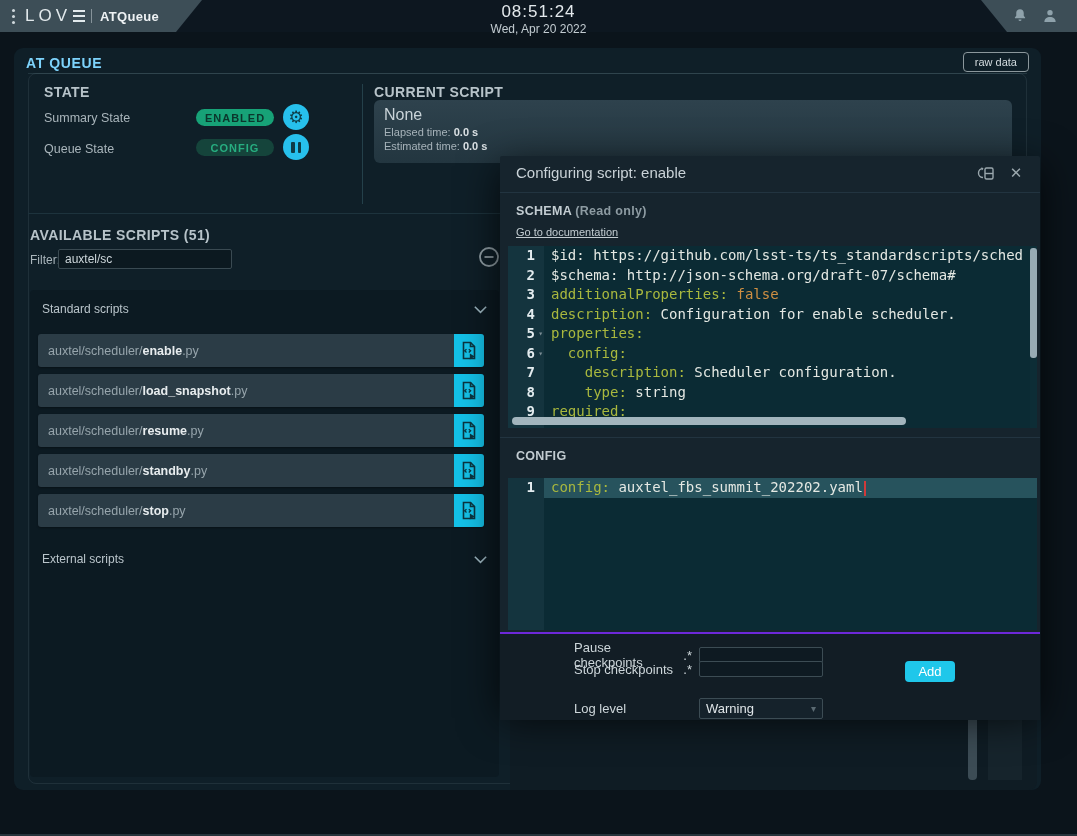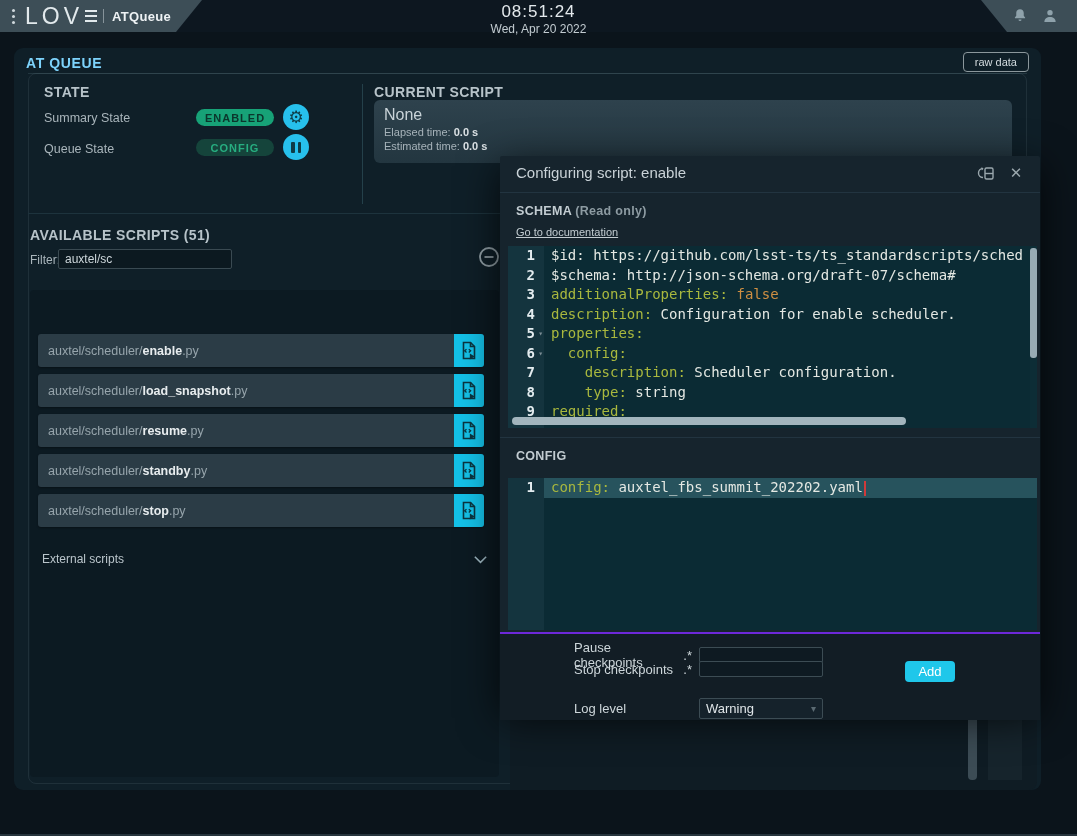--- a/index.html
+++ b/index.html
@@ -7,21 +7,21 @@
   body { font-family:"Liberation Sans", sans-serif; background:#0b141b; position:relative; overflow:hidden; color:#c6d0d5; }
 
   
   .topbar { position:absolute; left:0; top:0; width:1077px; height:32px; background:#0d1720; z-index:30; }
   .tb-left { position:absolute; left:0; top:0; width:202px; height:32px; background:#3d4e57;
              clip-path:polygon(0 0,100% 0,calc(100% - 26px) 100%,0 100%); display:flex; align-items:center; }
   .tb-right { position:absolute; right:0; top:0; width:96px; height:32px; background:#3d4e57;
               clip-path:polygon(0 0,100% 0,100% 100%,26px 100%); display:flex; align-items:center; justify-content:flex-end; padding-right:18px; gap:12px; }
   .kebab { display:flex; flex-direction:column; gap:3px; margin:0 10px 0 12px; cursor:pointer; }
   .kebab i { width:3px; height:3px; border-radius:50%; background:#cfd8dc; }
-  .logo { display:flex; align-items:center; gap:1px; color:#e2e9ec; font-size:23px; letter-spacing:4px; font-weight:300; }
+  .logo { display:flex; align-items:center; gap:1px; color:#e2e9ec; font-size:17px; letter-spacing:4px; font-weight:300; }
   .ebars { display:flex; flex-direction:column; gap:2.5px; margin:0 4px 0 1px; }
   .ebars i { width:12px; height:2.4px; background:#e2e9ec; }
   .tb-sep { width:1px; height:14px; background:#aeb9bf; opacity:.65; margin:0 8px 0 2px; }
   .tb-app { font-size:13px; font-weight:bold; color:#eef2f4; letter-spacing:.3px; }
   .clock { position:absolute; left:50%; top:2px; transform:translateX(-50%); text-align:center; }
   .clock .time { font-size:17px; color:#e3e9ec; letter-spacing:1px; }
   .clock .date { font-size:12px; color:#c2cbd0; margin-top:0px; }
   .tb-icon { width:18px; height:18px; color:#8fa2ab; cursor:pointer; }
 
   
@@ -208,20 +208,26 @@
   <span class="filter-label">Filter:</span>
   <input class="filter-input" value="auxtel/sc" style="">
   <button class="collapse-btn">
     <svg width="22" height="22" viewBox="0 0 22 22">
       <circle cx="11" cy="11" r="9" fill="none" stroke="#93a1a8" stroke-width="1.8"></circle>
       <line x1="6.5" y1="11" x2="15.5" y2="11" stroke="#93a1a8" stroke-width="1.8"></line>
     </svg>
   </button>
 
   <div class="scripts-box">
+    <div class="group-row" style="top:8px;">
+      <span>Standard scripts</span>
+      <svg class="chev" viewBox="0 0 18 18" fill="none" stroke="currentColor" stroke-width="1.6">
+          <polyline points="3,6 9,12 15,6"></polyline>
+        </svg>
+    </div>
     <div class="script-list" id="scripts-list">
         <div class="script-row">
           <span class="script-text"><span>auxtel/scheduler/</span><b>enable</b><span>.py</span></span>
           <button class="launch-btn">
             <svg width="16" height="19" viewBox="0 0 16 19">
               <path d="M2.5 1.5 h7 l4 4 v12 h-11 z" fill="none" stroke="#0c3540" stroke-width="1.6"></path>
               <path d="M9.5 1.5 v4 h4" fill="none" stroke="#0c3540" stroke-width="1.6"></path>
               <path d="M5.5 8.2 l-1.8 1.6 1.8 1.6 M7.8 8.2 l1.8 1.6 -1.8 1.6" fill="none" stroke="#0c3540" stroke-width="1.3"></path>
               <path d="M8.8 12.5 l5 3 -5 3 z" fill="#0c3540"></path>
             </svg>

